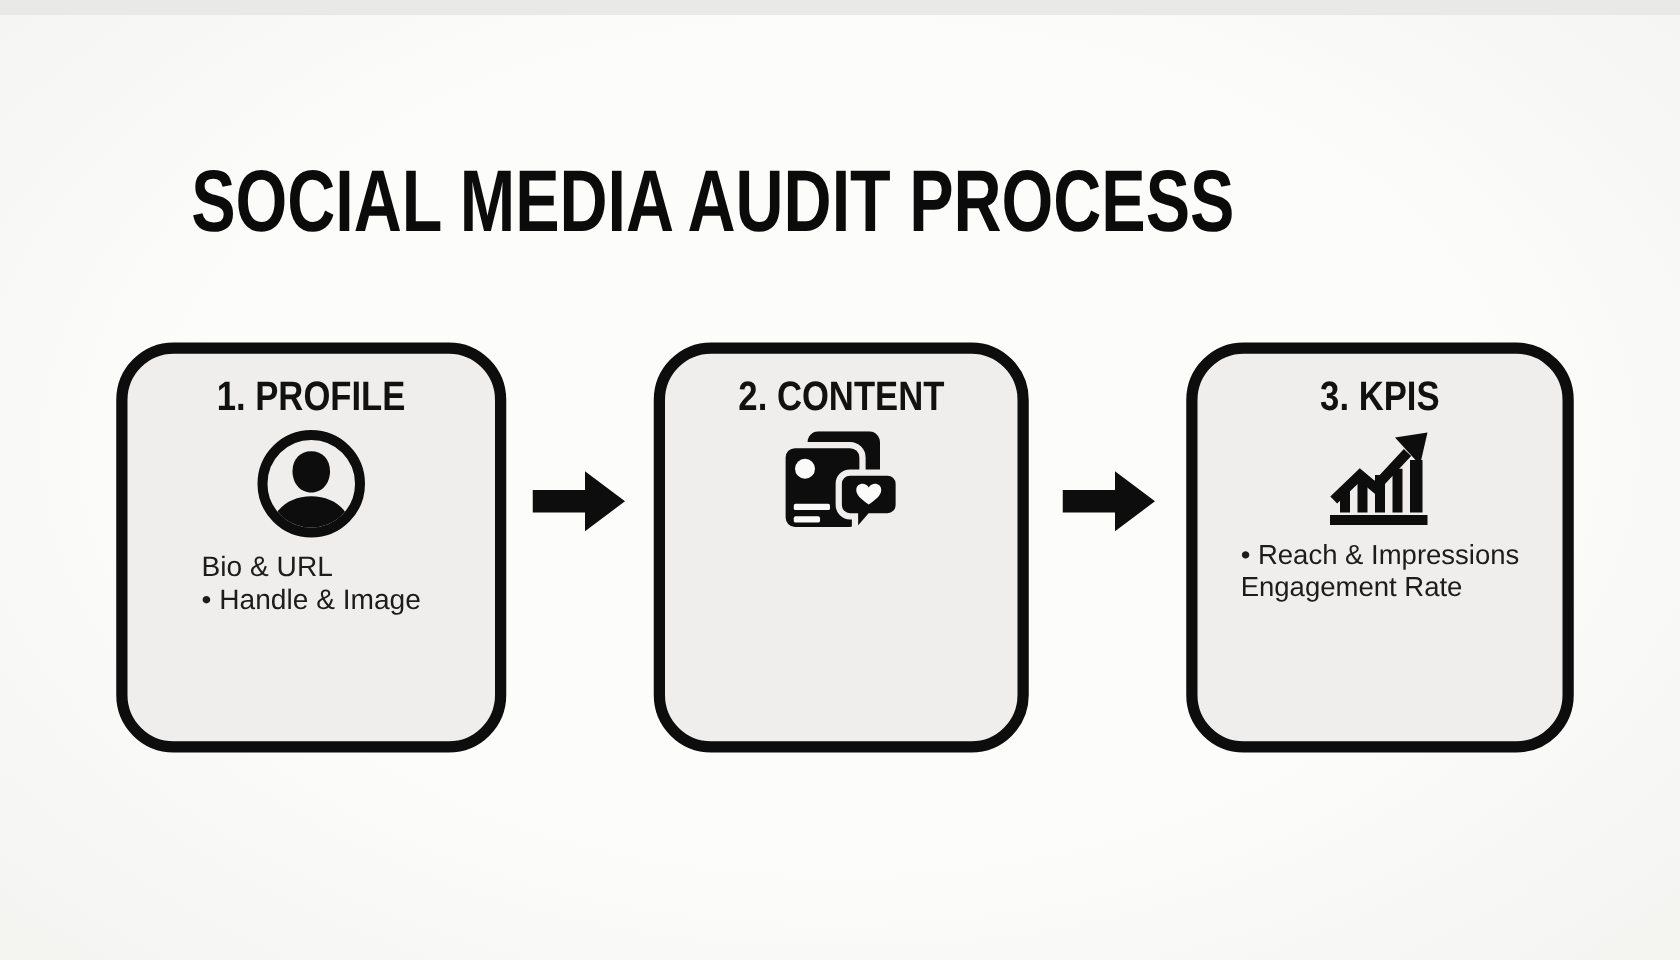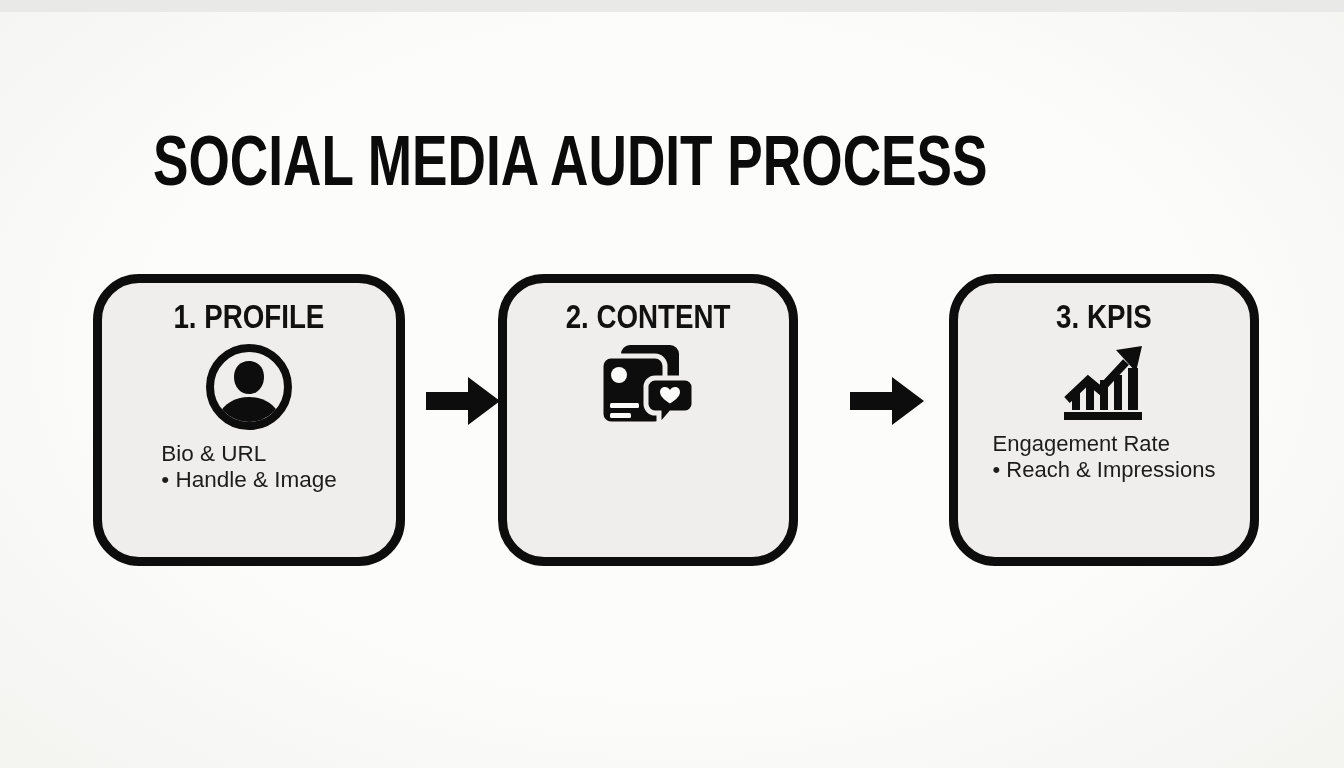--- a/index.html
+++ b/index.html
@@ -23,32 +23,32 @@
     color:#0b0b0b;
     letter-spacing:0px;
     white-space:nowrap;
     transform:scaleX(0.76);
     transform-origin:left center;
     line-height:1.05;
   }
   .step{
     position:absolute;
     top:262px;
-    height:292px;
+    height:328px;
     box-sizing:border-box;
     background:#efeeec;
     border:9px solid #0d0d0d;
     border-radius:46px;
     display:flex;
     flex-direction:column;
     align-items:center;
     padding-top:16px;
   }
   .step-1{left:93px;width:312px;}
-  .step-2{left:498px;width:300px;}
+  .step-2{left:523px;width:300px;}
   .step-3{left:949px;width:310px;}
   .step-title{
     font-size:33px;
     font-weight:bold;
     color:#111;
     transform:scaleX(0.84);
     transform-origin:center;
     white-space:nowrap;
     line-height:1.1;
   }
@@ -151,18 +151,18 @@
         <rect x="66" y="26" width="10" height="42" fill="#0d0d0d"></rect>
 
         <polyline points="5,58 26,38 38,48 64,20" fill="none" stroke="#0d0d0d" stroke-width="8" stroke-linejoin="miter"></polyline>
 
         <polygon points="54,8 80,4 74,30" fill="#0d0d0d"></polygon>
 
         <rect x="2" y="70" width="78" height="8" fill="#0d0d0d"></rect>
       </svg>
     </div>
     <div class="lines">
+      <div>• Reach &amp; Impressions</div>
       <div>Engagement Rate</div>
-      <div>• Reach &amp; Impressions</div>
     </div>
   </section>
 
 </div>
 
 </body></html>

